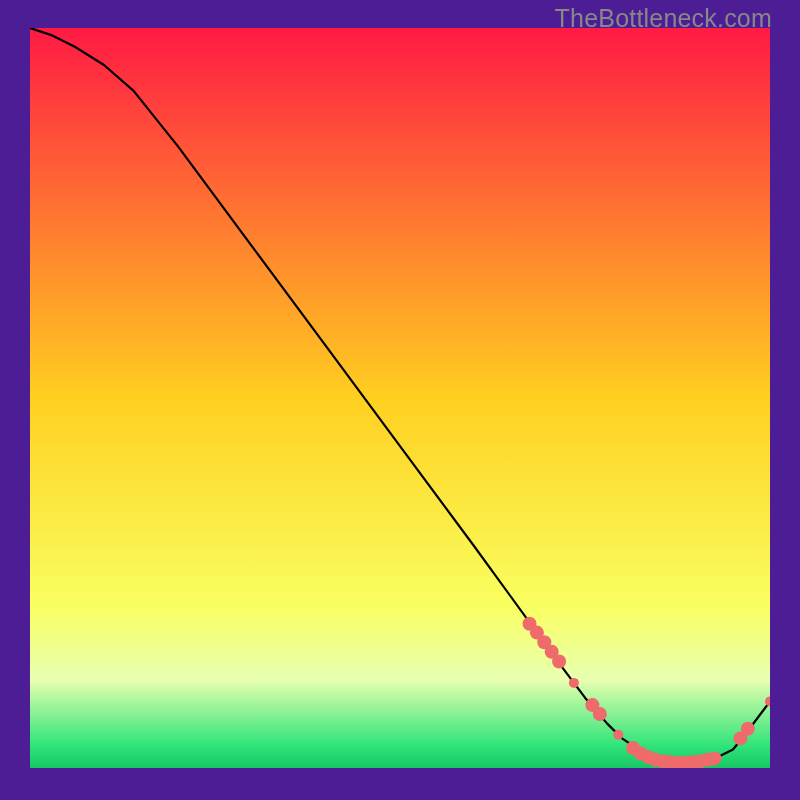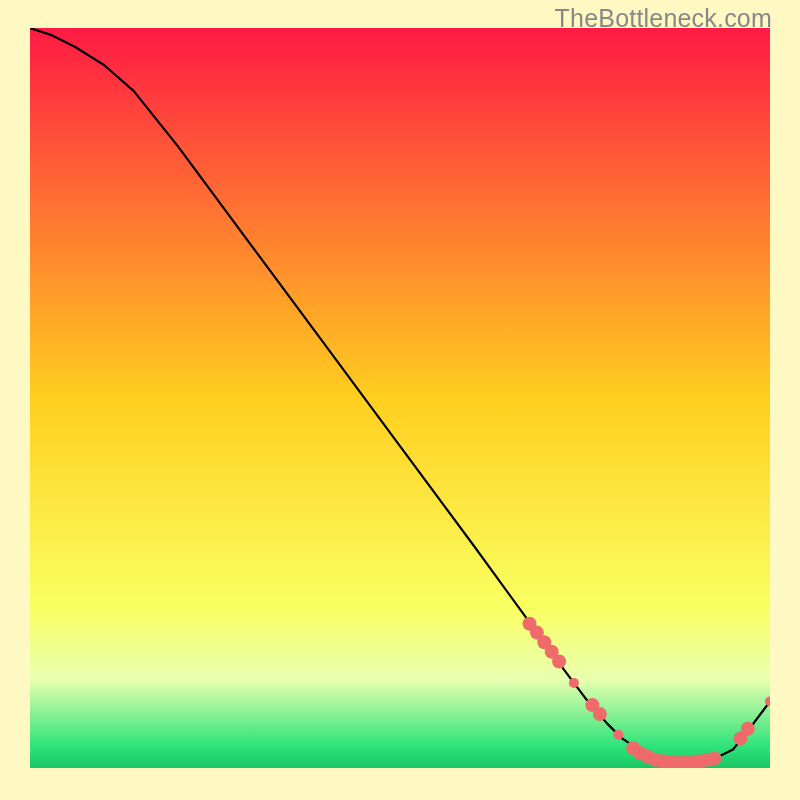--- a/index.html
+++ b/index.html
@@ -7,21 +7,21 @@
     padding: 0;
     width: 800px;
     height: 800px;
     background: #000;
     overflow: hidden;
   }
   .stage {
     position: relative;
     width: 800px;
     height: 800px;
-    background: #fef9c3;
+    background: #4c1d95;
   }
   .plot {
     position: absolute;
     left: 30px;
     top: 28px;
     width: 740px;
     height: 740px;
   }
   .watermark {
     position: absolute;

